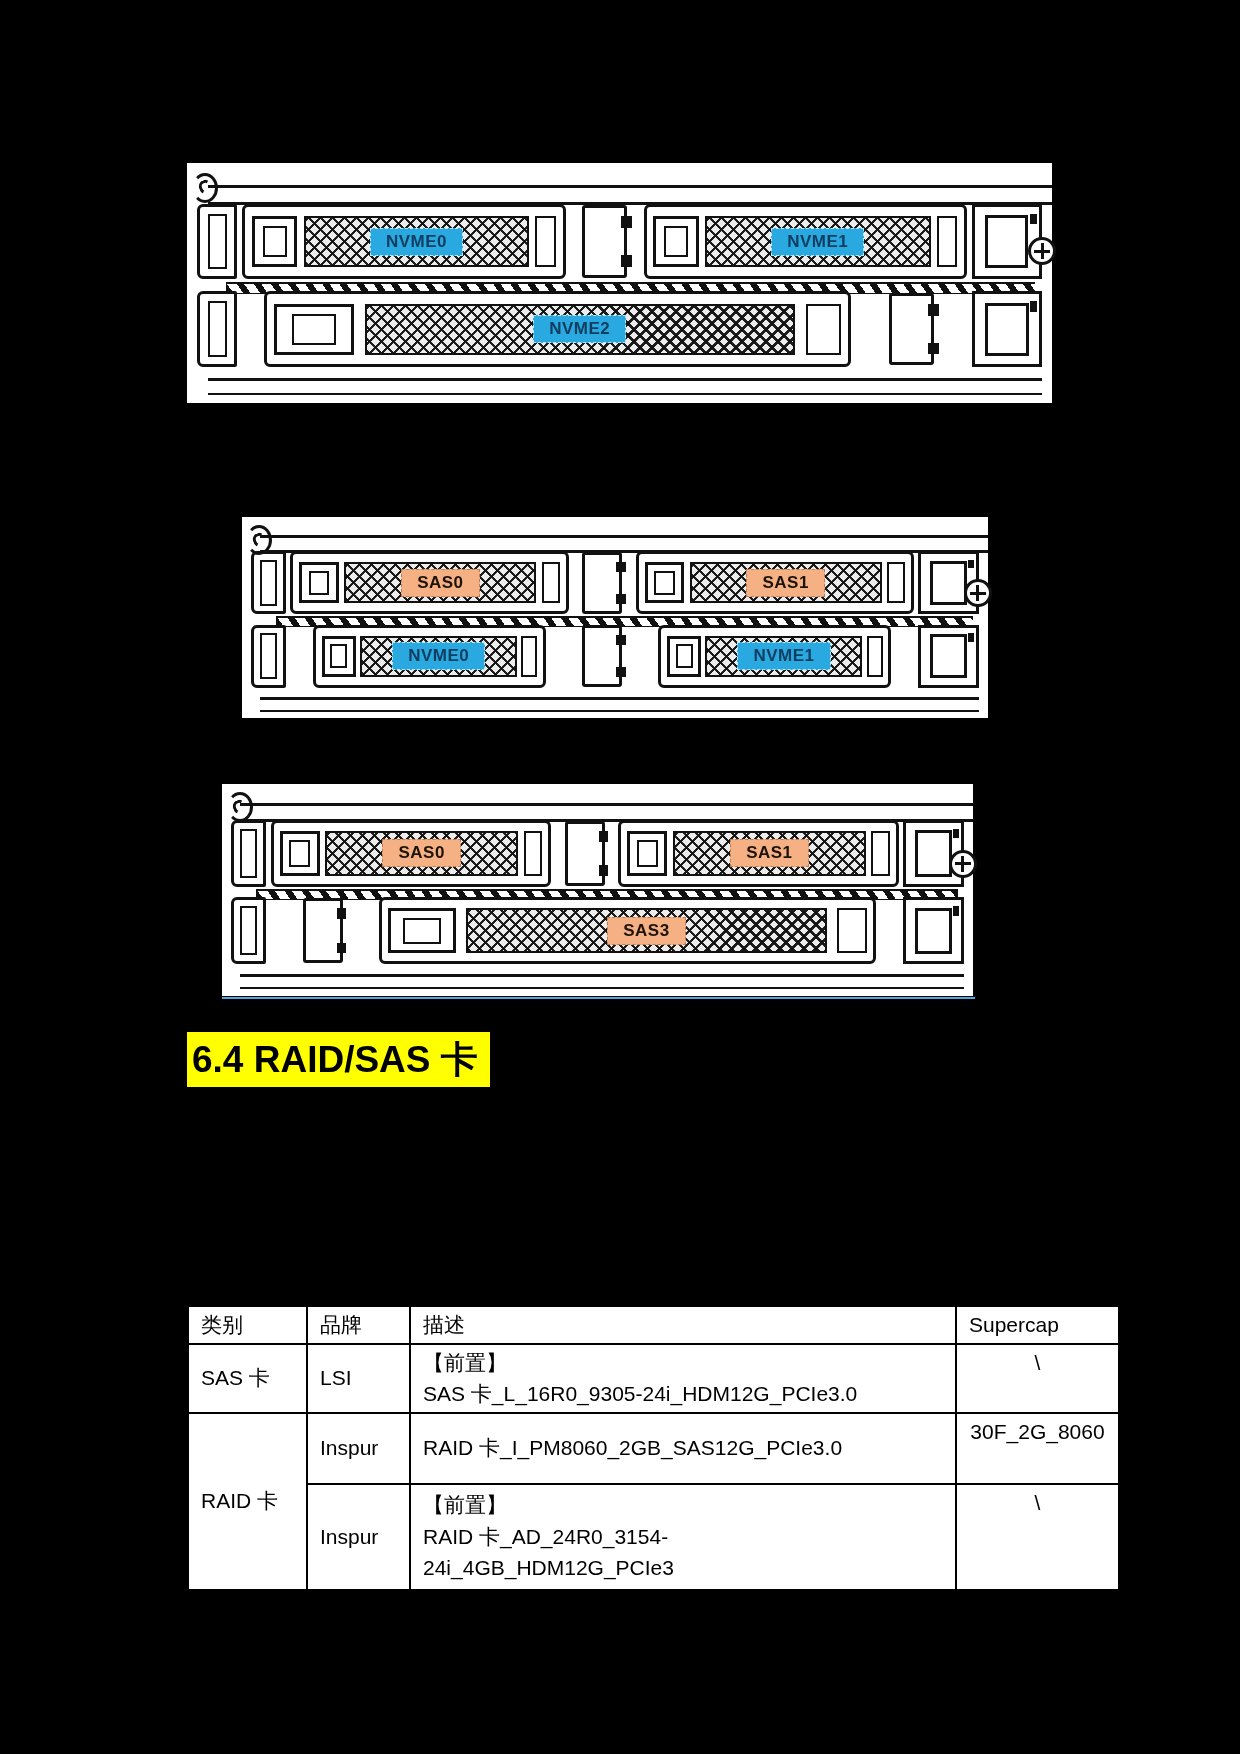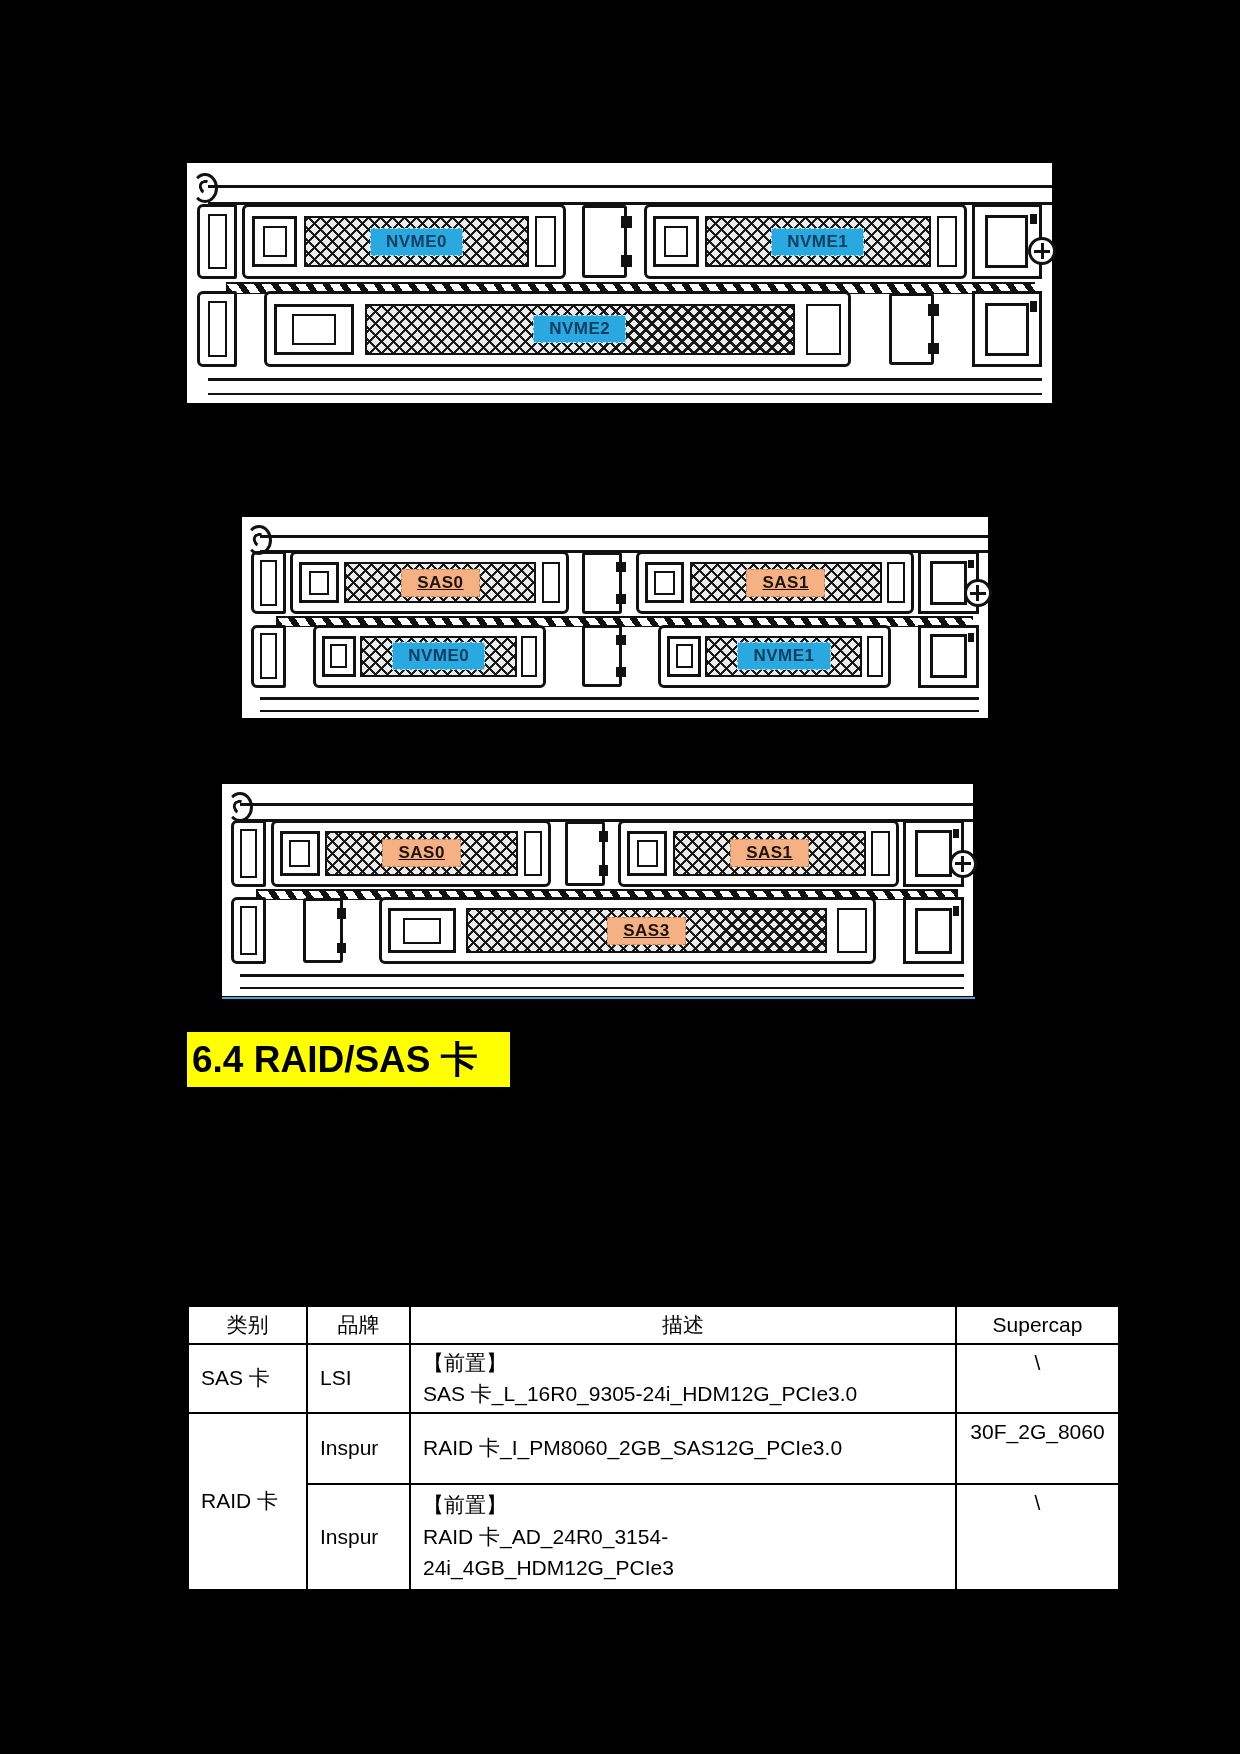--- a/index.html
+++ b/index.html
@@ -43,21 +43,21 @@
     background:
       repeating-linear-gradient(45deg, rgba(17,17,17,.95) 0 2.5px, rgba(0,0,0,0) 2.5px 8.5px),
       repeating-linear-gradient(135deg, rgba(17,17,17,.95) 0 2.5px, rgba(0,0,0,0) 2.5px 8.5px),
       #ececec;}
   .endcap{flex:0 0 5.5%;border:2.5px solid #111;background:#fff;}
 
   .bay-label{z-index:2;padding:3px 15px;font-weight:700;font-size:17px;letter-spacing:.5px;white-space:nowrap;}
   .bay-label[data-type="nvme"]{background:var(--nvme-label-bg,#2aa9e0);color:var(--nvme-label-text,#10456b);
     border:1px dashed rgba(255,255,255,.7);}
   .bay-label[data-type="sas"]{background:var(--sas-label-bg,#f5b183);color:var(--sas-label-text,#1c1208);
-    border:1px dashed rgba(90,50,10,.4);text-decoration:underline;}
+    border:1px dashed rgba(90,50,10,.4);}
 
   .mid{flex:0 0 8%;display:flex;align-items:center;justify-content:center;}
   .conn{width:58%;height:88%;border:3px solid #111;border-radius:3px;position:relative;background:#fff;}
   .conn i{position:absolute;right:-20%;width:28%;height:18%;background:#111;}
   .conn .t1{top:12%;} .conn .t2{bottom:12%;}
 
   .latchbox{flex:0 0 7.5%;border:3px solid #111;position:relative;background:#fff;}
   .latchbox i{position:absolute;inset:12% 16%;border:3px solid #111;background:#fff;}
   .latchbox::after{content:"";position:absolute;right:3%;top:10%;width:11%;height:15%;background:#111;}
 
@@ -65,28 +65,28 @@
     border-radius:50%;background:#fff;z-index:4;}
   .thumbscrew::before{content:"";position:absolute;left:50%;top:14%;bottom:14%;width:3px;margin-left:-1.5px;background:#111;}
   .thumbscrew::after{content:"";position:absolute;top:50%;left:14%;right:14%;height:3px;margin-top:-1.5px;background:#111;}
 
   .blue-rule{position:absolute;left:222px;top:997px;width:753px;height:2px;
     background:var(--rule-blue,#4da6e0);}
 
   
   .heading{position:absolute;left:187px;top:1032px;margin:0;height:55px;
     background:var(--highlight-bg,#ffff00);color:#000;
-    font-size:37px;line-height:55px;font-weight:700;padding:0 32px 0 5px;white-space:nowrap;}
+    font-size:37px;line-height:55px;font-weight:700;padding:0 12px 0 5px;white-space:nowrap;}
 
   
   .spec-table{position:absolute;left:187px;top:1305px;width:931px;
     border-collapse:collapse;table-layout:fixed;background:#fff;color:#000;}
   .spec-table th,.spec-table td{border:2px solid #000;padding:2px 12px;
     font-size:21px;font-weight:400;text-align:left;vertical-align:middle;line-height:1.5;}
-  .spec-table th{height:30px;text-align:center;}
+  .spec-table th{height:30px;}
   .spec-table .sup{text-align:center;vertical-align:top;word-break:break-all;}
   .desc-line{white-space:nowrap;overflow:visible;}
 </style>
 </head>
 <body>
 
 <section class="diagram d1">
   <span class="screw-icon"></span>
   <div class="top-bar"></div>
   <div class="row row1">

